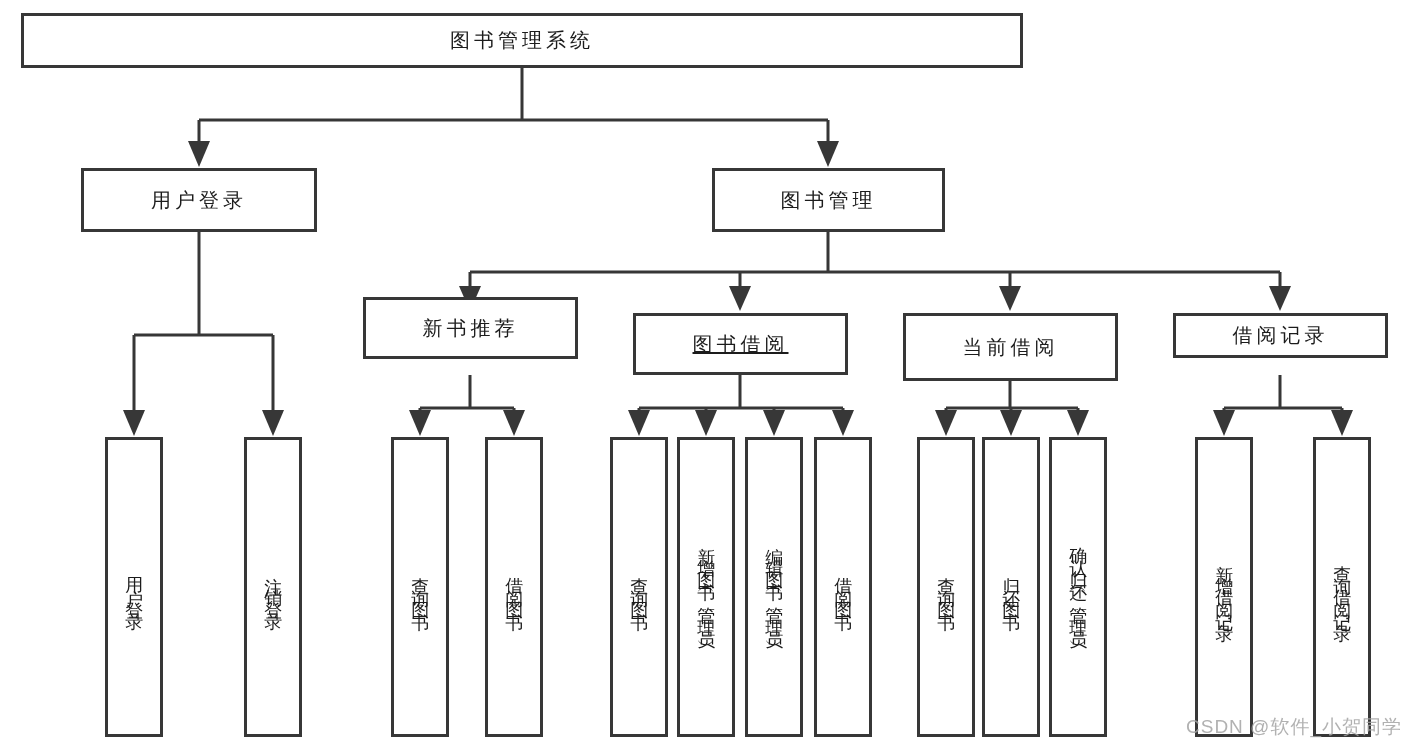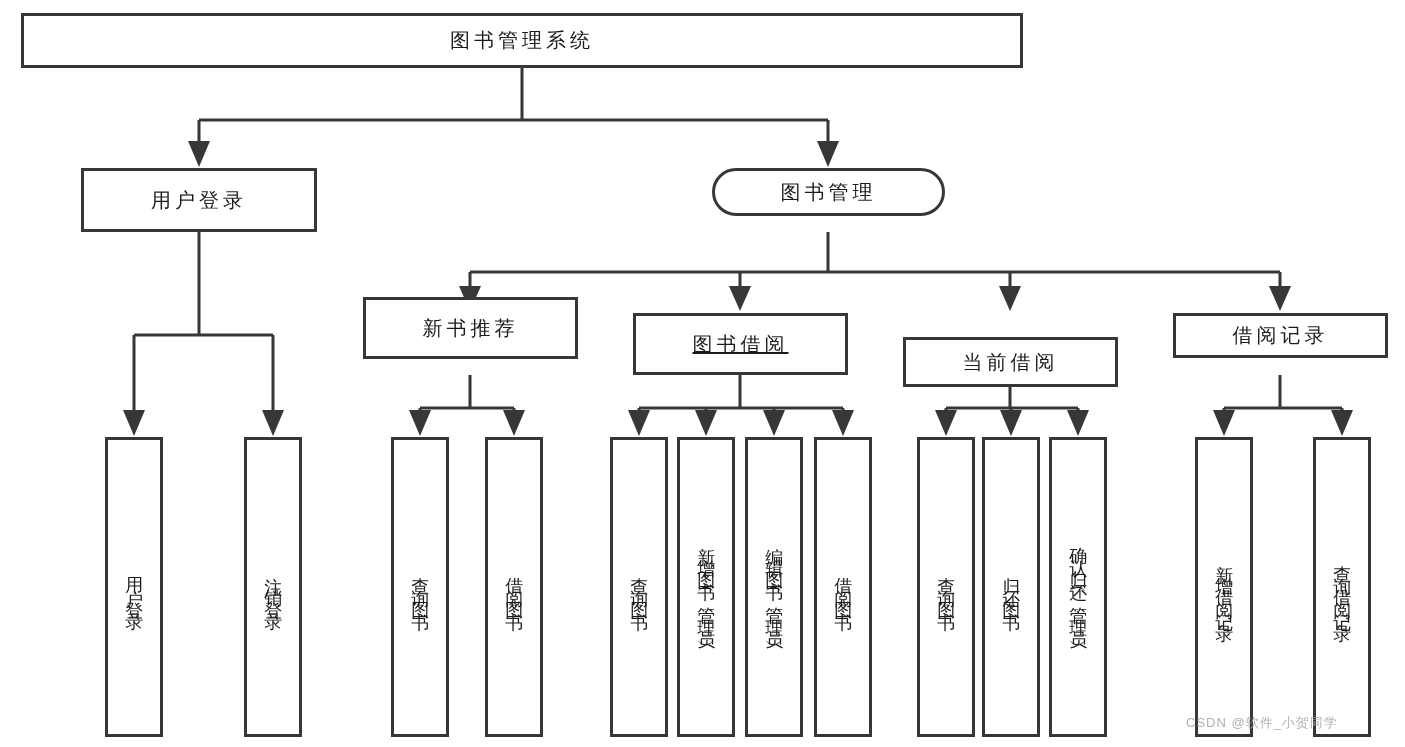--- a/index.html
+++ b/index.html
@@ -55,21 +55,21 @@
     line-height: 1.15;
     letter-spacing: 12px;
     white-space: nowrap;
     color: #1c1c1c;
   }
   .watermark {
     position: absolute;
     left: 1186px;
     top: 714px;
     z-index: 5;
-    font-size: 13px;
+    font-size: 19px;
     letter-spacing: 1px;
     color: rgba(163,163,163,0.85);
     white-space: nowrap;
   }
 </style>
 </head>
 <body>
 
 <div class="canvas">
 
@@ -109,31 +109,31 @@
     <polygon points="1331,410 1353,410 1342,436"></polygon>
   </svg>
 
   <div class="node lvl-h" style="left:21px;top:13px;width:1002px;height:55px;">
     <span class="lbl">图书管理系统</span>
   </div>
 
   <div class="node lvl-h" style="left:81px;top:168px;width:236px;height:64px;">
     <span class="lbl">用户登录</span>
   </div>
-  <div class="node lvl-h" style="left:712px;top:168px;width:233px;height:48px;border-radius:24px;">
+  <div class="node lvl-h" style="left:712px;top:168px;width:233px;height:64px;">
     <span class="lbl">图书管理</span>
   </div>
 
   <div class="node lvl-h" style="left:363px;top:297px;width:215px;height:62px;">
     <span class="lbl">新书推荐</span>
   </div>
   <div class="node lvl-h" style="left:633px;top:313px;width:215px;height:62px;text-decoration:underline;">
     <span class="lbl">图书借阅</span>
   </div>
-  <div class="node lvl-h" style="left:903px;top:313px;width:215px;height:50px;margin-top:24px;">
+  <div class="node lvl-h" style="left:903px;top:313px;width:215px;height:68px;">
     <span class="lbl">当前借阅</span>
   </div>
   <div class="node lvl-h" style="left:1173px;top:313px;width:215px;height:45px;">
     <span class="lbl">借阅记录</span>
   </div>
 
   <div class="node lvl-v" style="left:105px;top:437px;width:58px;height:300px;">
     <span class="lbl">用户登录</span>
   </div>
   <div class="node lvl-v" style="left:244px;top:437px;width:58px;height:300px;">

